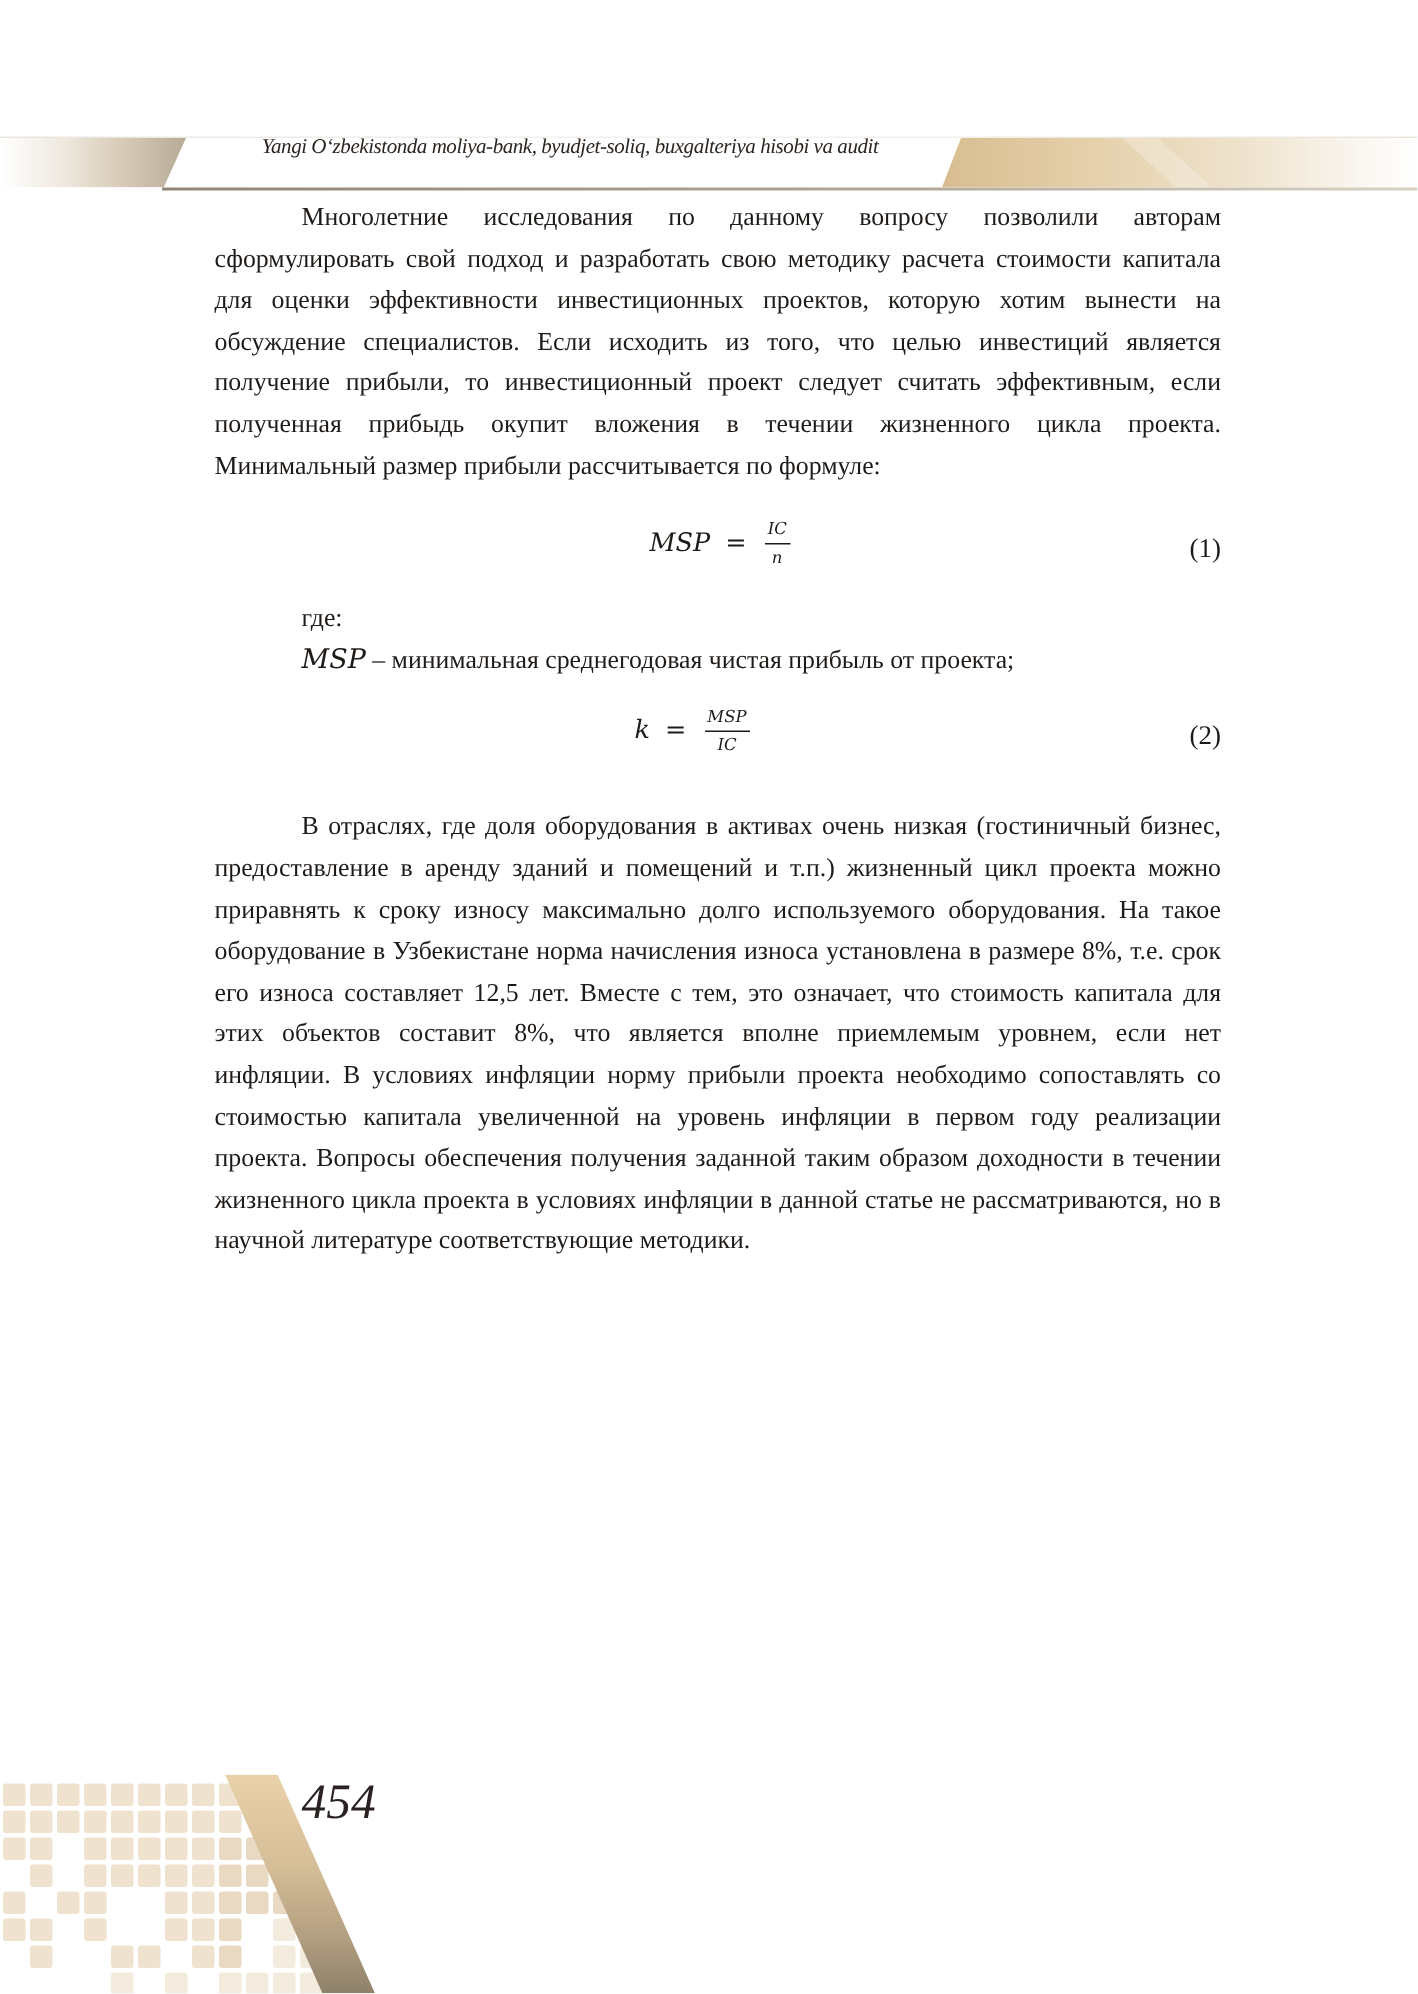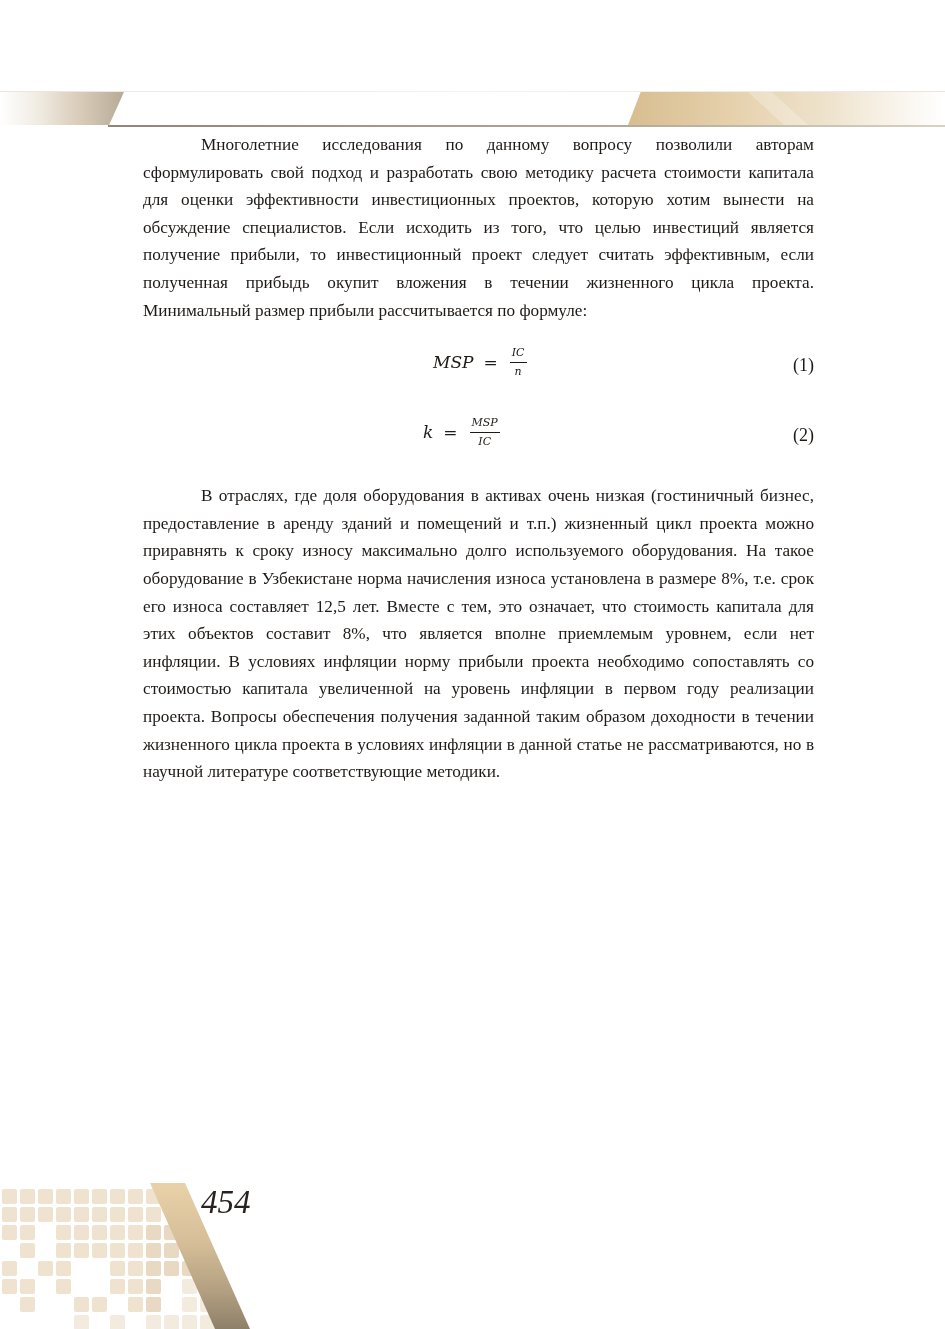--- a/index.html
+++ b/index.html
@@ -187,20 +187,21 @@
     }
   </style>
 </head>
 <body>
 
 <div class="header">
   <div class="header-top-rule"></div>
   <div class="header-left-band"></div>
   <div class="header-right-band"></div>
   <div class="header-title">
+    <span>Yangi O‘zbekistonda moliya-bank, byudjet-soliq, buxgalteriya hisobi va audit</span>
   </div>
   <div class="header-rule"></div>
 </div>
 
 <div class="content">
 
   <p class="para">Многолетние исследования по данному вопросу позволили авторам сформулировать свой подход и разработать свою методику расчета стоимости капитала для оценки эффективности инвестиционных проектов, которую хотим вынести на обсуждение специалистов. Если исходить из того, что целью инвестиций является получение прибыли, то инвестиционный проект следует считать эффективным, если полученная прибыдь окупит вложения  в течении жизненного цикла проекта. Минимальный размер прибыли рассчитывается по формуле:</p>
 
   <div class="formula" style="height:60px; margin-top:14px;">
     <div class="expr" style="left:290px; top:8px;">
@@ -208,20 +209,24 @@
       <span class="eq-sign">=</span>
       <span class="frac">
         <span class="num">IC</span>
         <span class="den">n</span>
       </span>
     </div>
     <span class="eqnum" style="top:14px;">(1)</span>
   </div>
 
   <div class="indent-block">
+    <p class="def-line">где:</p>
+    <p class="def-line">
+      <span class="math" style="font-size:18px;">MSP</span><span> – минимальная среднегодовая чистая прибыль от проекта;</span>
+    </p>
   </div>
 
 
   <div class="formula" style="height:62px; margin-top:8px;">
     <div class="expr" style="left:280px; top:10px;">
       <span>k</span>
       <span class="eq-sign">=</span>
       <span class="frac">
         <span class="num">MSP</span>
         <span class="den">IC</span>

